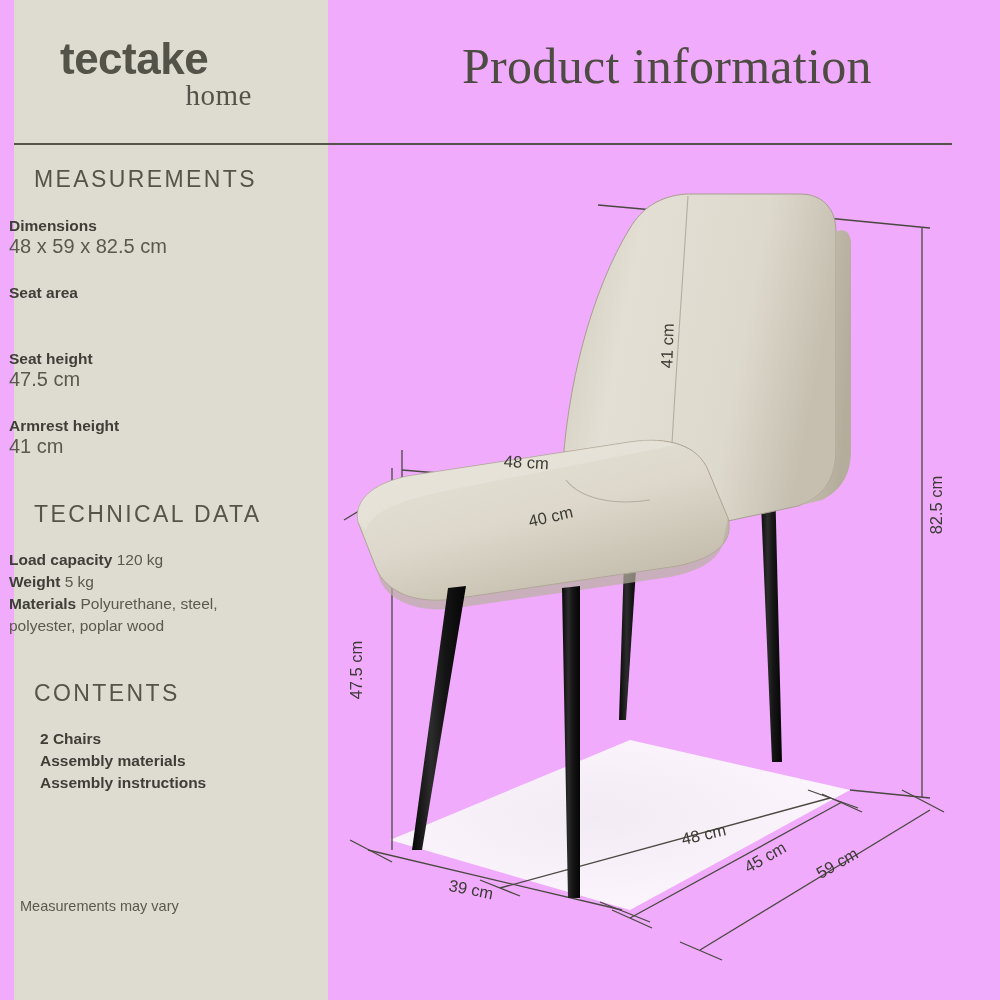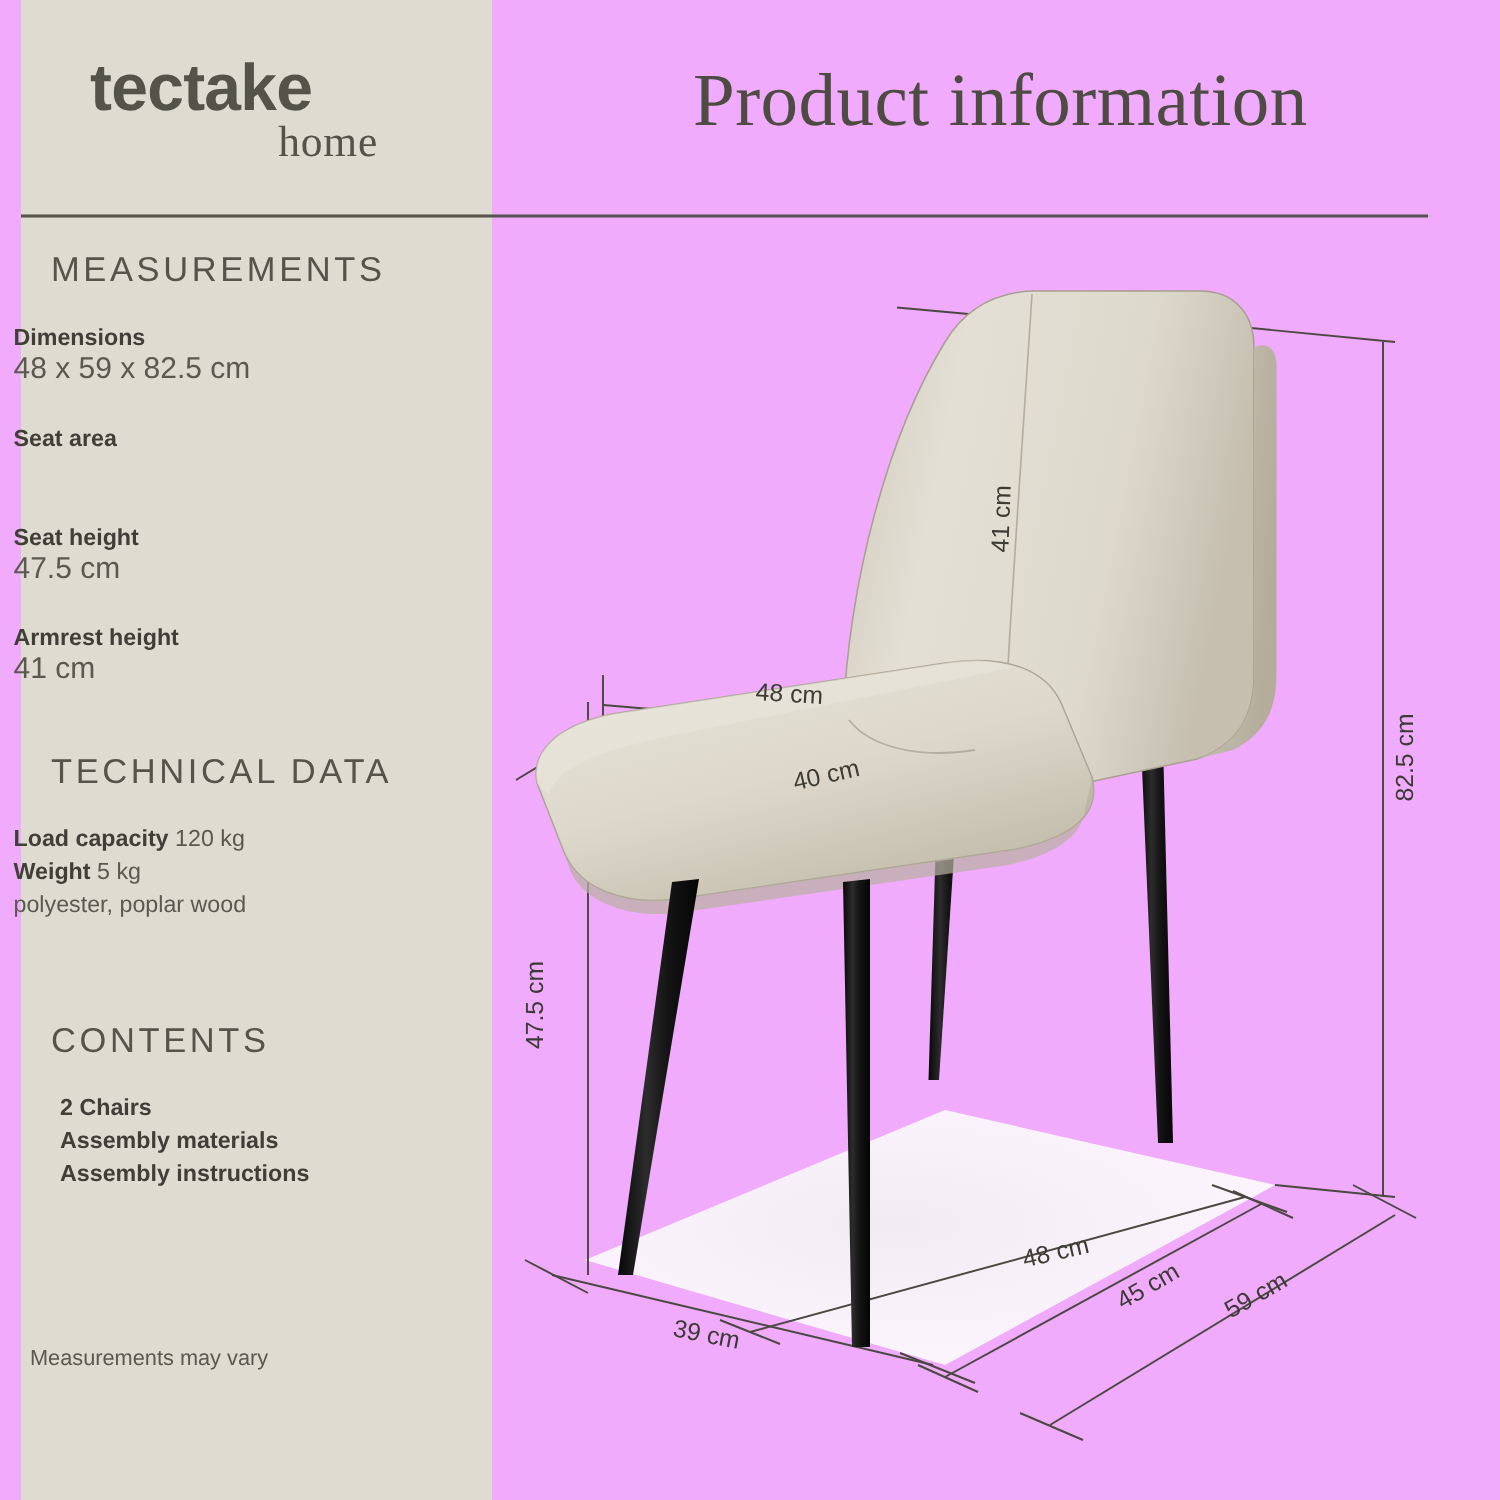--- a/index.html
+++ b/index.html
@@ -107,20 +107,24 @@
   <div class="sec-head" style="top:501px">TECHNICAL DATA</div>
 
   <div class="blk" style="top:549px">
     <div class="inline-row">
       <b>Load capacity</b>
       <span>120 kg</span>
     </div>
     <div class="inline-row">
       <b>Weight</b>
       <span>5 kg</span>
+    </div>
+    <div class="inline-row">
+      <b>Materials</b>
+      <span>Polyurethane, steel,</span>
     </div>
     <div class="inline-row">
       <span>polyester, poplar wood</span>
     </div>
   </div>
 
   <div class="sec-head" style="top:680px">CONTENTS</div>
 
   <div class="blk" style="top:728px">
     <div class="contents-row">2 Chairs</div>

